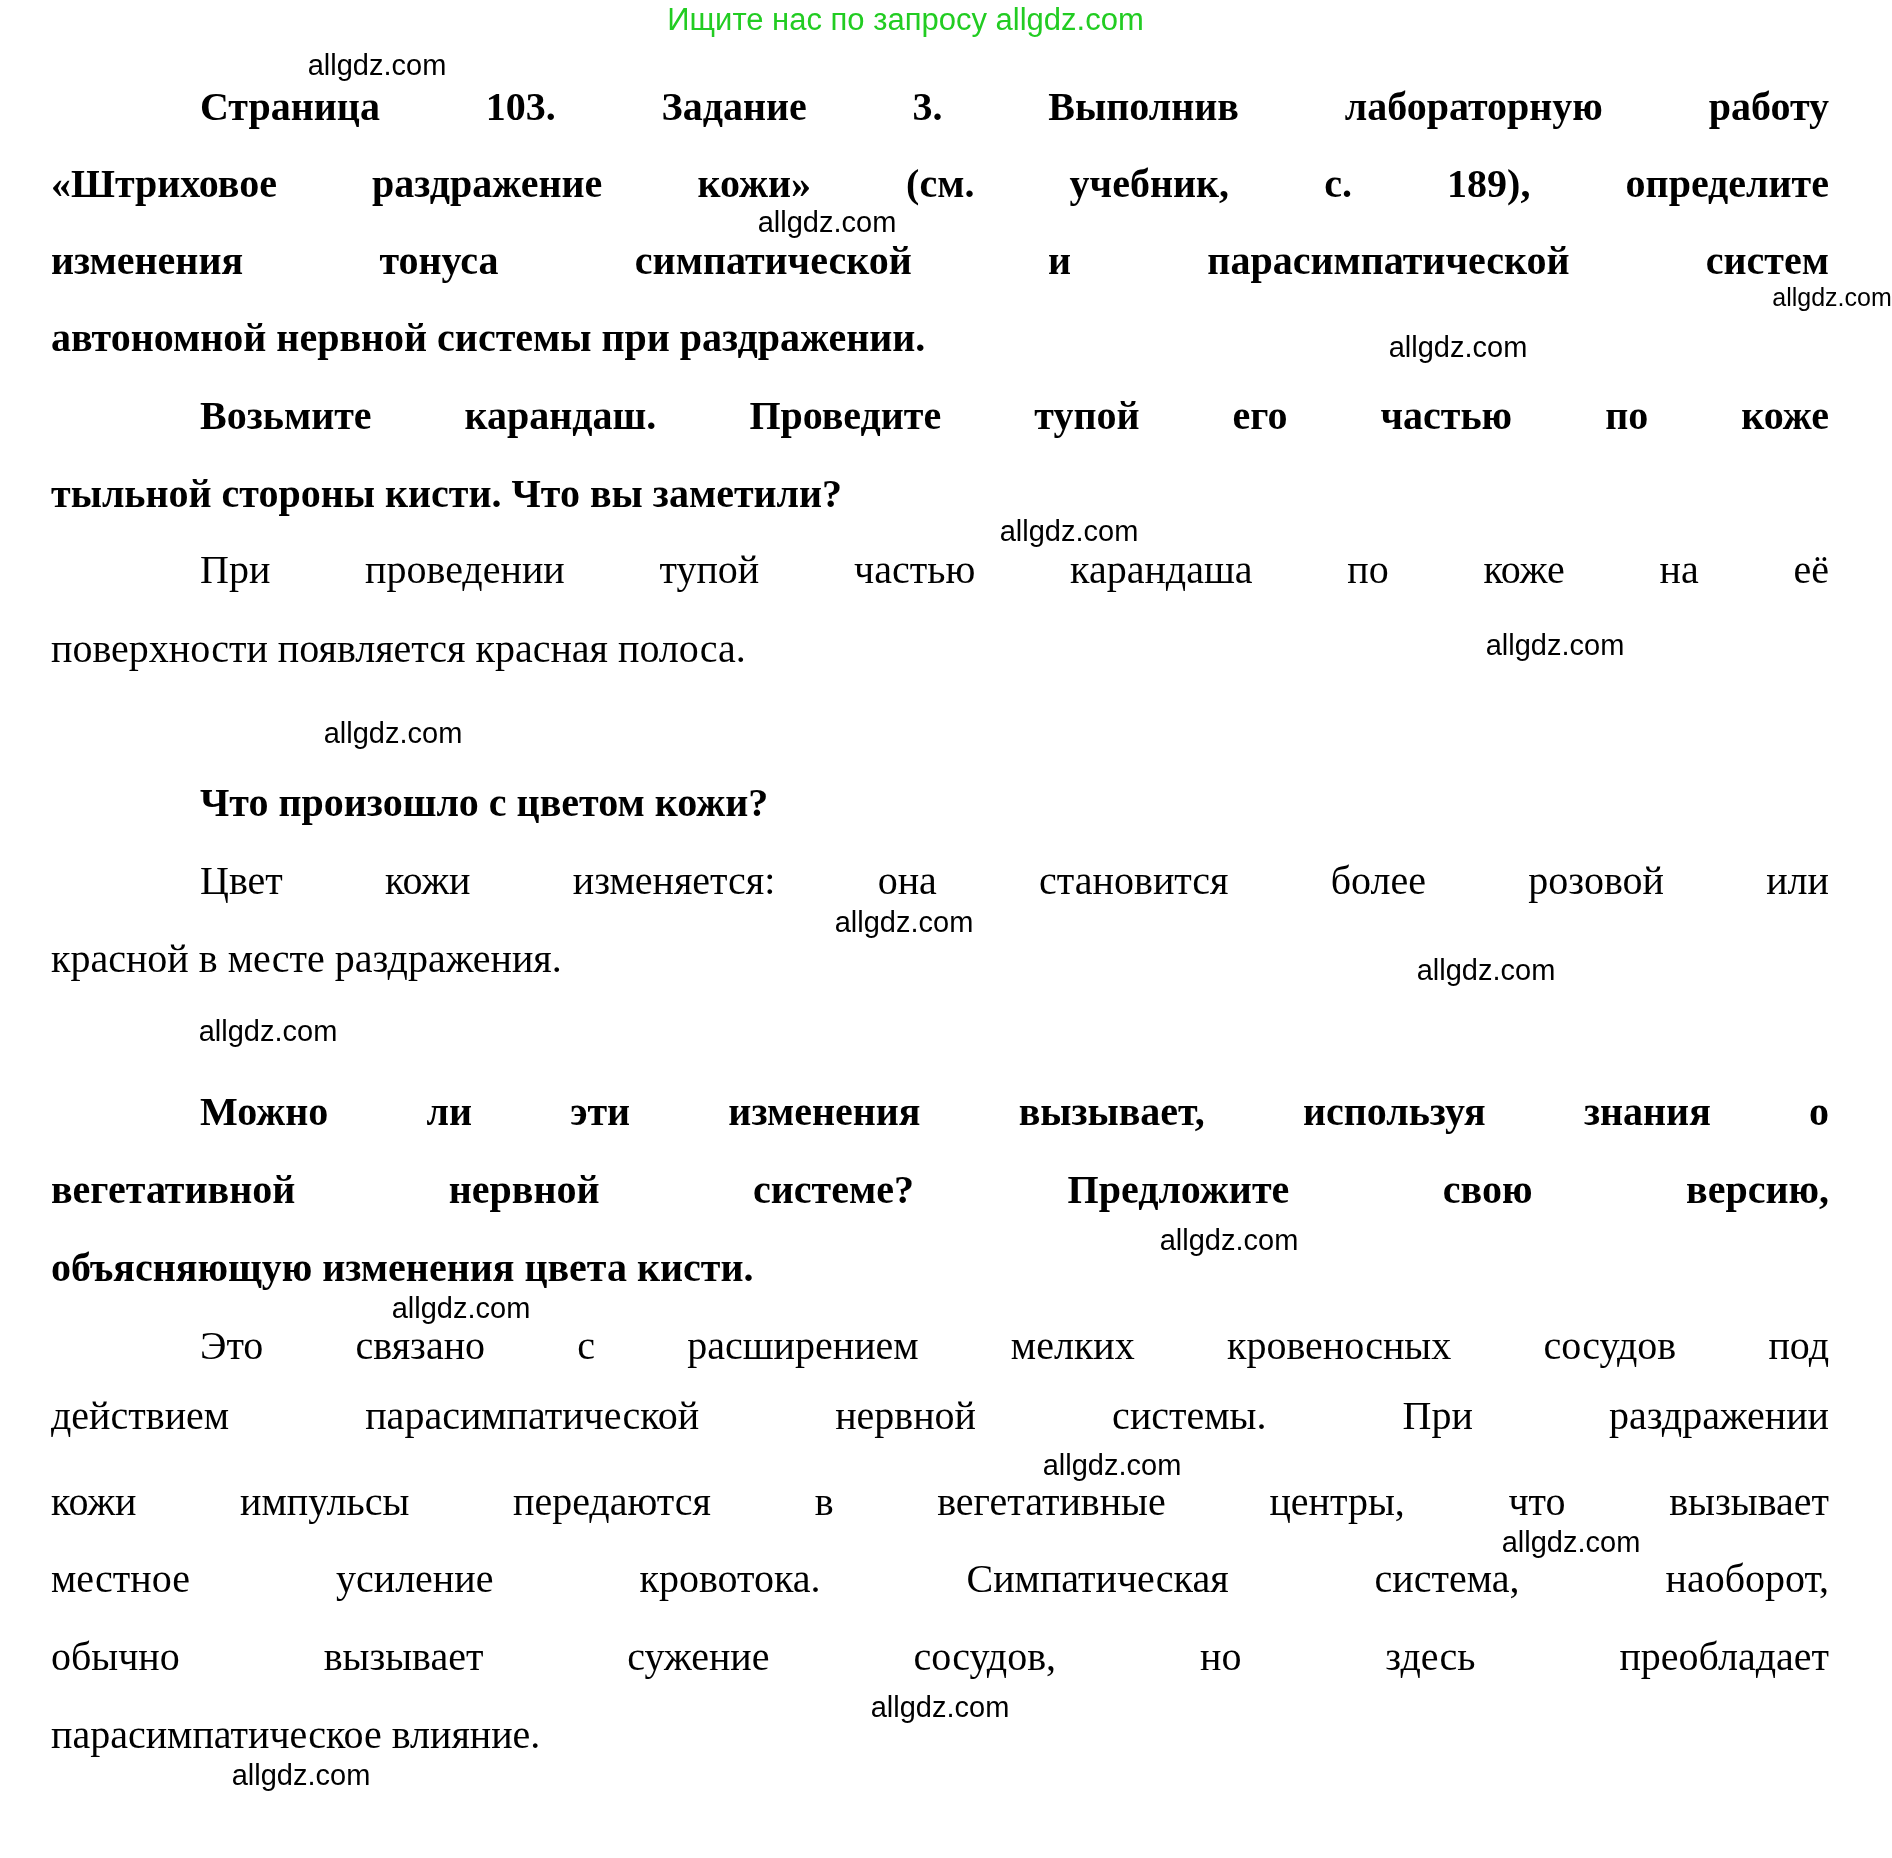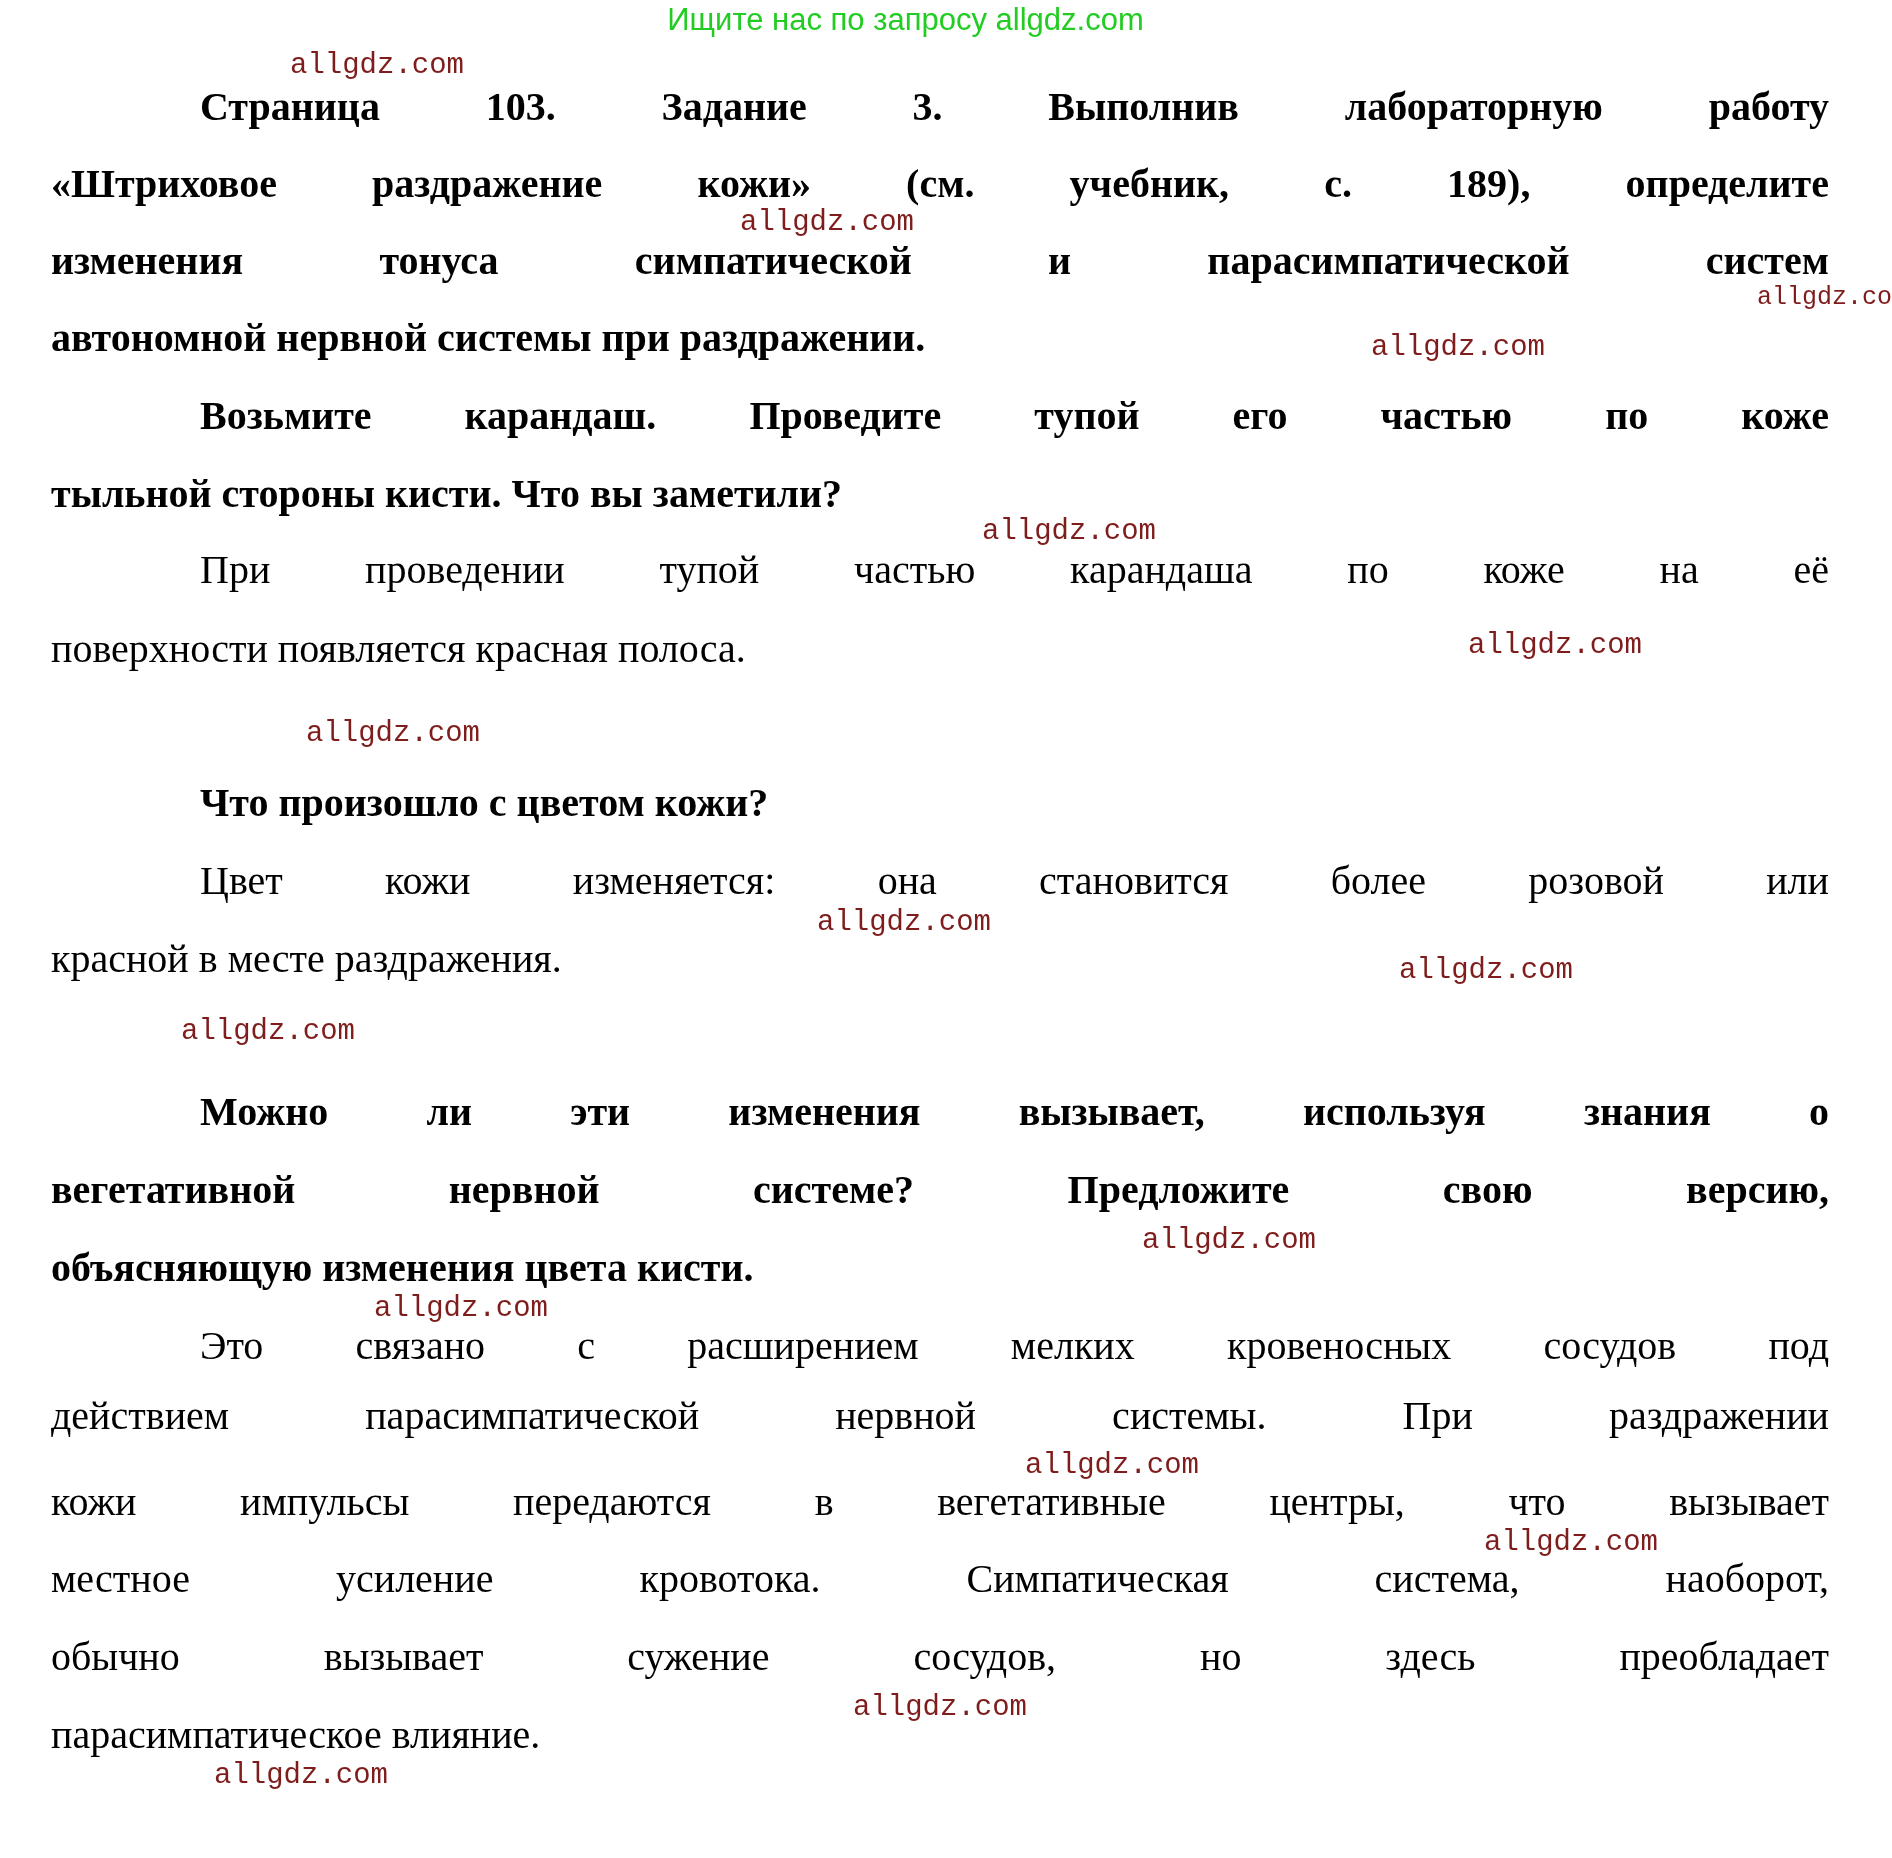--- a/index.html
+++ b/index.html
@@ -3,21 +3,21 @@
 <meta charset="utf-8">
 <style>
   html,body{margin:0;padding:0;background:#fff;}
   body{width:1892px;height:1858px;position:relative;overflow:hidden;}
   .hdr{position:absolute;top:2px;left:0;width:1811px;text-align:center;font-family:"Liberation Sans",sans-serif;font-size:31px;color:#22cc22;}
   .ftr{position:absolute;top:1926px;left:0;width:1892px;text-align:center;font-family:Liberation Mono, monospace;font-size:31px;color:#4b0a7a;white-space:pre;}
   .line{position:absolute;left:51px;width:1778px;font-family:"Liberation Serif",serif;font-size:40px;line-height:60px;color:#000;white-space:nowrap;text-align:justify;text-align-last:justify;}
   .line.last{text-align-last:left;}
   .line.ind{left:200px;width:1629px;}
   .b{font-weight:bold;}
-  .wm{position:absolute;font-family:Liberation Mono, monospace;font-size:29px;color:#7f1d1d;transform:translate(-50%,-50%);white-space:nowrap;}
+  .wm{position:absolute;font-family:Liberation Sans, sans-serif;font-size:29px;color:#000000;transform:translate(-50%,-50%);white-space:nowrap;}
 </style>
 </head>
 <body>
 
 <div class="hdr">Ищите нас по запросу allgdz.com</div>
 
 <div class="line ind b" style="top:77px">Страница 103. Задание 3. Выполнив лабораторную работу</div>
 <div class="line b" style="top:154px">«Штриховое раздражение кожи» (см. учебник, с. 189), определите</div>
 <div class="line b" style="top:231px">изменения тонуса симпатической и парасимпатической систем</div>
 <div class="line b last" style="top:308px">автономной нервной системы при раздражении.</div>

